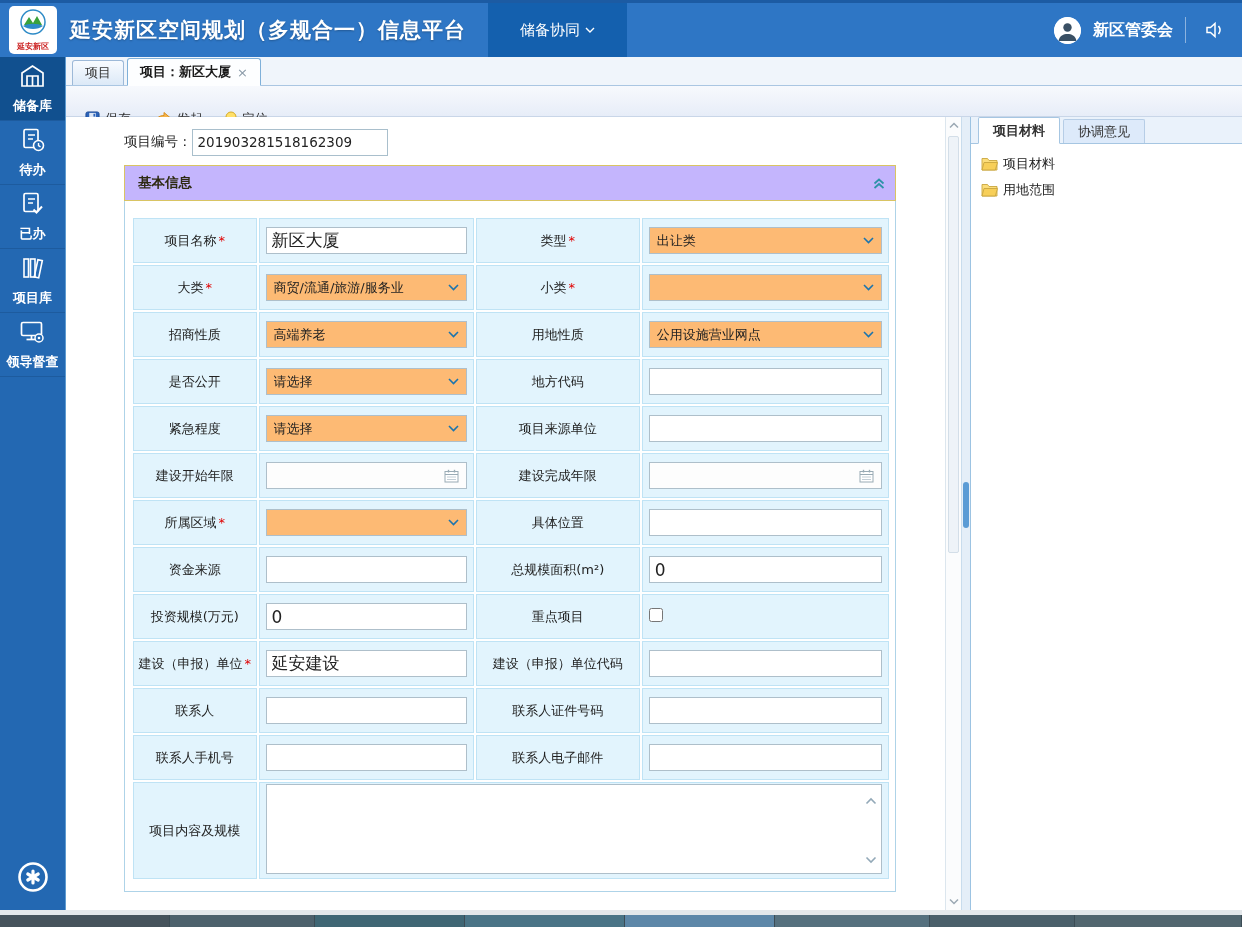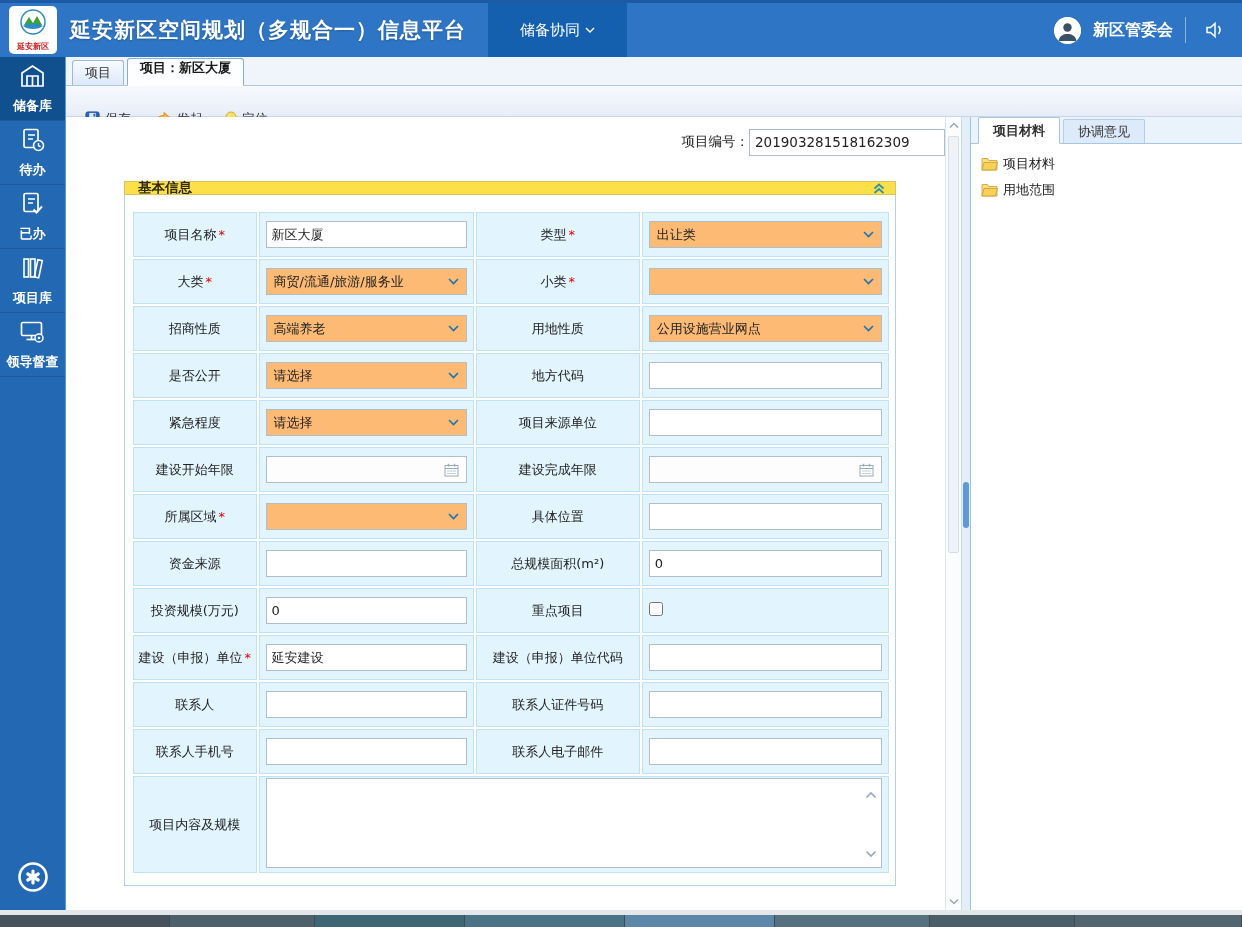--- a/index.html
+++ b/index.html
@@ -25,45 +25,45 @@
   .sidebar { width:65px; background:#2368b2; display:flex; flex-direction:column; position:relative; flex:0 0 auto; }
   .side-item { height:64px; display:flex; flex-direction:column; align-items:center; justify-content:center; gap:8px; color:#fff; font-size:13px; font-weight:bold; border-bottom:1px solid #1d5b9e; cursor:pointer; }
   .side-item.active { background:#11508f; }
   .side-bottom { position:absolute; bottom:16px; left:0; width:65px; display:flex; justify-content:center; cursor:pointer; }
 
   
   .content-col { flex:1 1 auto; display:flex; flex-direction:column; border-left:1px solid #5e9bd0; min-width:0; background:#fff; }
 
   .tabbar { height:29px; background:#f0f5fb; border-bottom:1px solid #aac6e2; display:flex; align-items:flex-end; padding-left:6px; flex:0 0 auto; }
   .tab { height:25px; display:flex; align-items:center; gap:6px; padding:0 12px; font-size:13px; color:#333; background:linear-gradient(#f8fbff,#dce9f7); border:1px solid #9db9d8; border-bottom:none; border-radius:3px 3px 0 0; margin-right:3px; cursor:pointer; }
-  .tab.active { background:#fdfeff; border-color:#7fb0d9; font-weight:bold; color:#1a1a1a; height:28px; margin-bottom:-1px; border-bottom:1px solid #fdfeff;flex-direction:column; }
+  .tab.active { background:#fdfeff; border-color:#7fb0d9; font-weight:bold; color:#1a1a1a; height:28px; margin-bottom:-1px; border-bottom:1px solid #fdfeff; }
   .tab-close { color:#8a9aa8; font-size:13px; font-weight:normal; cursor:pointer; }
 
   .toolbar { height:31px; background:linear-gradient(#f7f9fd,#e7edf8); border-bottom:1px solid #c9d6e8; display:flex; align-items:center; padding-left:10px; gap:4px; flex:0 0 auto; }
   .tool-btn { display:flex; align-items:center; gap:5px; font-size:13px; color:#333; padding:3px 9px; border-radius:3px; cursor:pointer;margin-top:35px; }
 
   
   .workspace { flex:1 1 auto; display:flex; min-height:0; }
   .form-area { flex:1 1 auto; background:#fff; padding:10px 0 0 58px; overflow:hidden; min-width:0; }
 
-  .pn-row { display:flex; align-items:center; height:30px; margin-bottom:24px;justify-content:flex-end; }
+  .pn-row { display:flex; align-items:center; height:30px; margin-bottom:8px; }
   .pn-label { font-size:13.5px; color:#222; }
   .pn-input { width:196px; height:27px; border:1px solid #a9bfcc; font-size:13.5px; color:#222; padding:0 5px; font-family:inherit; }
 
   .section { width:772px; }
-  .sec-hdr { height:14px; background:#fde047; border:1px solid #d9c463; display:flex; align-items:center; padding:0 9px 0 13px; }
+  .sec-hdr { height:36px; background:#c4b5fd; border:1px solid #d9c463; display:flex; align-items:center; padding:0 9px 0 13px; }
   .sec-title { font-size:13.5px; font-weight:bold; color:#2e2a12; }
   .sec-collapse { margin-left:auto; cursor:pointer; display:flex; align-items:center; }
   .sec-body { border:1px solid #aed3e8; border-top:none; background:#fff; padding:15px 6px 10px 6px; }
 
   table.frm { border-collapse:separate; border-spacing:2px; width:760px; margin:0 auto; }
   td.lbl { background:#e2f4fd; border:1px solid #bfe3f5; text-align:center; font-size:13px; color:#222; height:45px; padding:0 4px; }
   td.fld { background:#e2f4fd; border:1px solid #bfe3f5; padding:0 6px; height:45px; }
   .req { color:#e00000; margin-left:2px; font-size:13px; }
-  .tbox { width:100%; height:27px; border:1px solid #aebfca; background:#fff; font-size:13px; color:#222; padding:0 5px; font-family:inherit; }
+  .tbox { width:100%; height:27px; border:1px solid #aebfca; background:#fff; font-size:17px; color:#222; padding:0 5px; font-family:inherit; }
   .sel, .datebox { width:100%; height:27px; border:1px solid #aebfca; background:#fdba74; display:flex; align-items:center; justify-content:space-between; padding:0 7px; cursor:pointer; }
   .selval { font-size:13px; color:#222; white-space:nowrap; overflow:hidden; }
   .datebox { background:#fdfdfd; }
   .cbx { width:14px; height:14px; cursor:pointer; }
   .ta-wrap { position:relative; width:100%; }
   .ta { width:100%; height:90px; border:1px solid #aebfca; background:#fff; resize:none; font-size:13px; font-family:inherit; padding:3px 18px 3px 5px; }
   .ta-arrow-up, .ta-arrow-dn { position:absolute; right:5px; }
   .ta-arrow-up { top:6px; } .ta-arrow-dn { bottom:10px; }
   td.tall { height:97px; }
 

